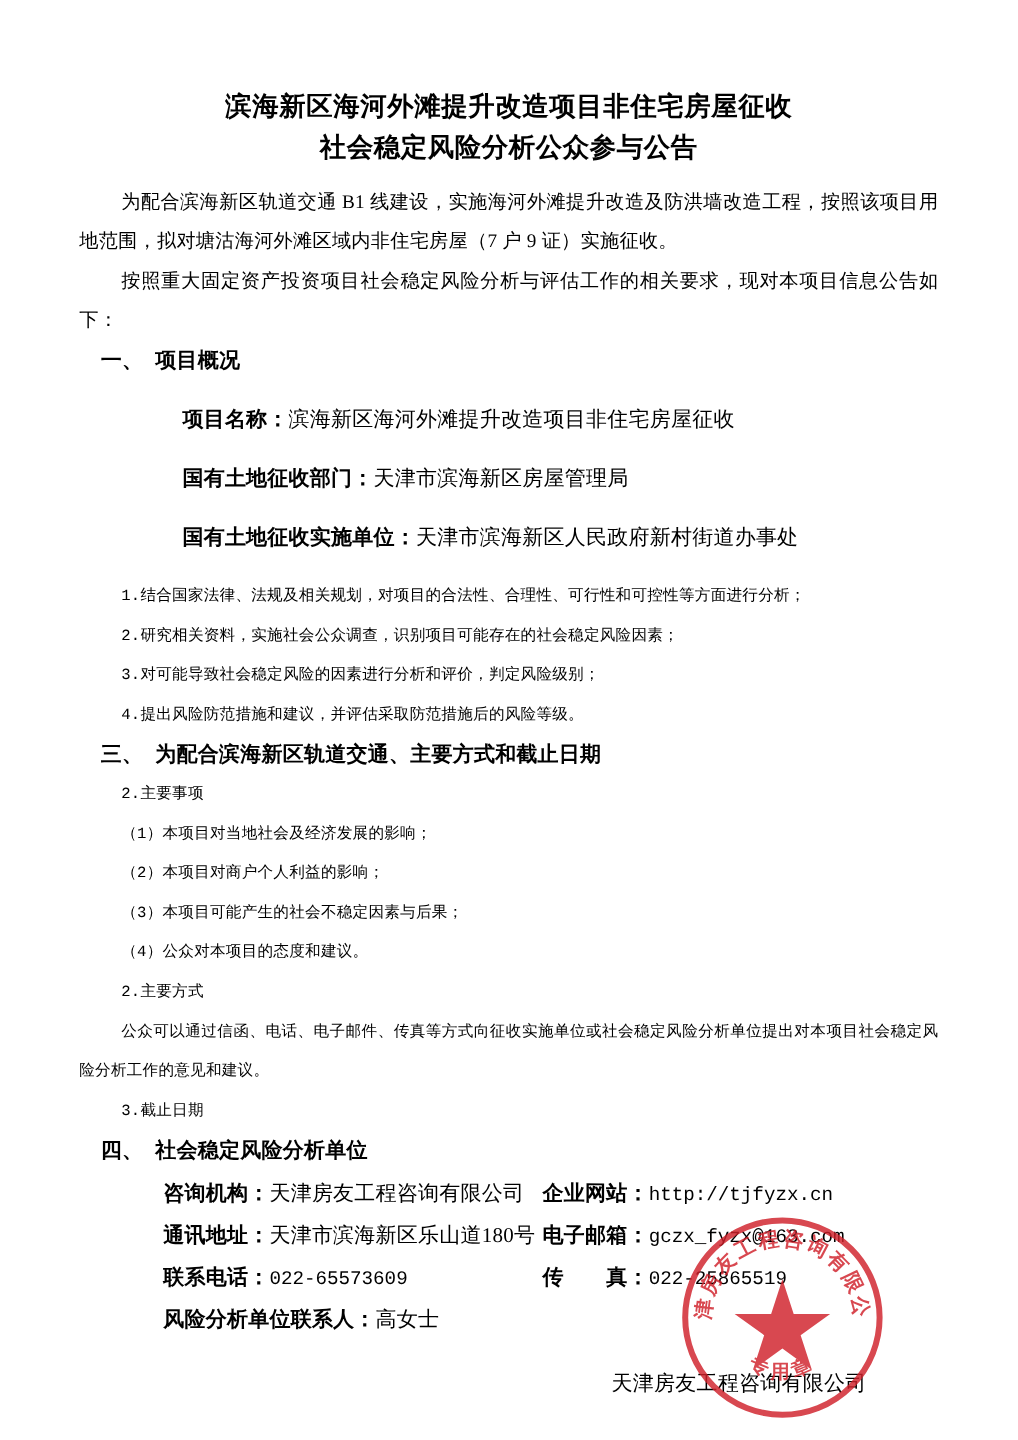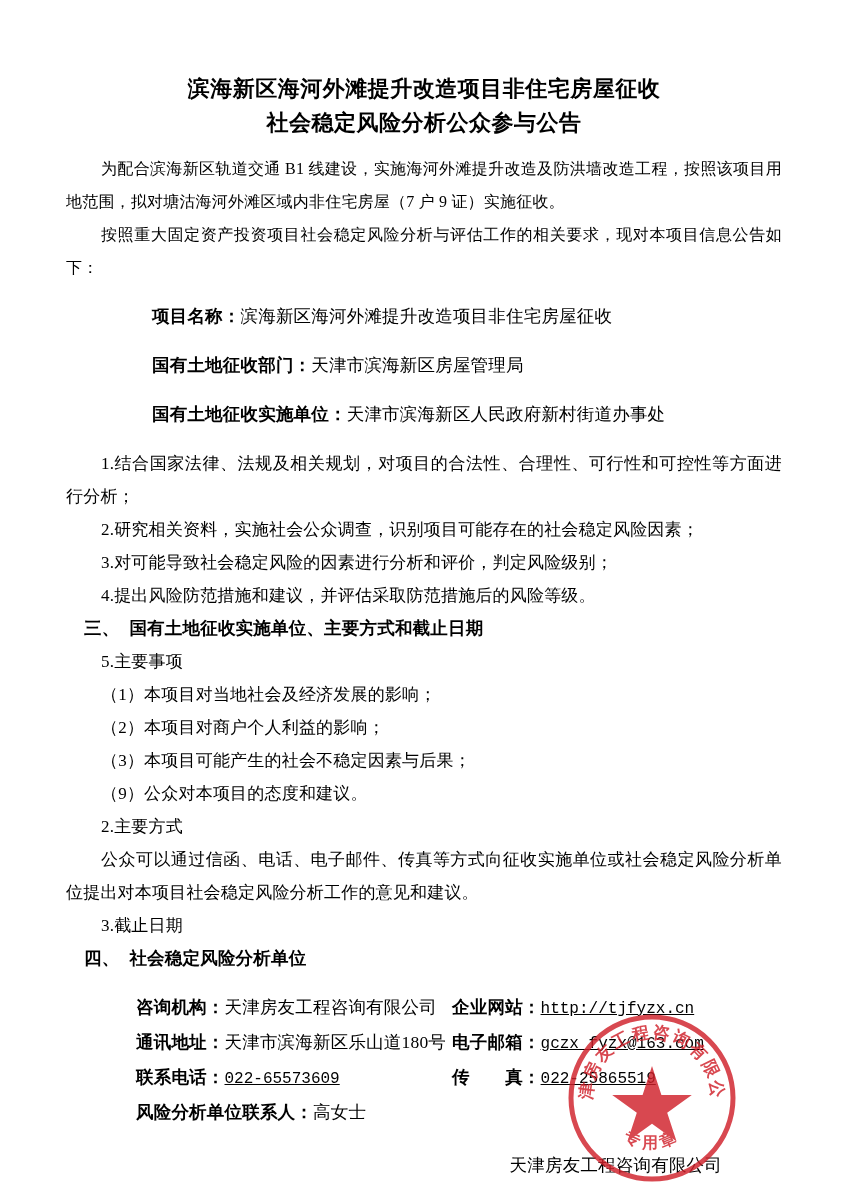--- a/index.html
+++ b/index.html
@@ -64,32 +64,33 @@
     font-size: 17.5px;
     line-height: 33px;
     margin: 16px;
     padding-left: 70px;
     letter-spacing: 0.2px;
   }
   .sub-line b {
     font-weight: bold;
   }
   .list-line {
-    font-size: 17px;
+    font-size: 13px;
     line-height: 33px;
     margin: 0;
     text-indent: 35px;
     text-align: justify;
     text-justify: inter-ideograph;
     letter-spacing: 0.2px;
+    font-family: Liberation Mono, monospace;
   }
   .contact-table {
     width: 100%;
     border-collapse: collapse;
-    margin-top: 16px;
+    margin-top: 3px;
   }
   .contact-table td {
     font-size: 17.5px;
     line-height: 33px;
     vertical-align: top;
     padding: 0;
     letter-spacing: 0.2px;
   }
   .contact-table td.label-col {
     width: 260px;
@@ -102,21 +103,20 @@
     font-weight: bold;
   }
   .contact-table td.right-col {
     padding-left: 6px;
     white-space: nowrap;
   }
   .mono {
     font-family: "Liberation Mono", "DejaVu Sans Mono", monospace;
     font-size: 16px;
     letter-spacing: 0px;
-    text-decoration: underline;
   }
   .signature {
     margin-top: 18px;
     text-align: right;
     padding-right: 60px;
   }
   .signature div {
     font-size: 17.5px;
     line-height: 36px;
     letter-spacing: 0.2px;
@@ -143,43 +143,46 @@
   <div class="content">
 
     <div class="doc-title">
       <span class="line">滨海新区海河外滩提升改造项目非住宅房屋征收</span>
       <span class="line">社会稳定风险分析公众参与公告</span>
     </div>
 
     <p class="body-text indent2">为配合滨海新区轨道交通 B1 线建设，实施海河外滩提升改造及防洪墙改造工程，按照该项目用地范围，拟对塘沽海河外滩区域内非住宅房屋（7 户 9 证）实施征收。</p>
     <p class="body-text indent2">按照重大固定资产投资项目社会稳定风险分析与评估工作的相关要求，现对本项目信息公告如下：</p>
 
+    <p class="section-head">
+      <span class="num">一、</span><span>项目概况</span>
+    </p>
     <p class="sub-line">
       <b>项目名称：</b><span>滨海新区海河外滩提升改造项目非住宅房屋征收</span>
     </p>
     <p class="sub-line">
       <b>国有土地征收部门：</b><span>天津市滨海新区房屋管理局</span>
     </p>
     <p class="sub-line">
       <b>国有土地征收实施单位：</b><span>天津市滨海新区人民政府新村街道办事处</span>
     </p>
 
     <p class="list-line">1.结合国家法律、法规及相关规划，对项目的合法性、合理性、可行性和可控性等方面进行分析；</p>
     <p class="list-line">2.研究相关资料，实施社会公众调查，识别项目可能存在的社会稳定风险因素；</p>
     <p class="list-line">3.对可能导致社会稳定风险的因素进行分析和评价，判定风险级别；</p>
     <p class="list-line">4.提出风险防范措施和建议，并评估采取防范措施后的风险等级。</p>
 
     <p class="section-head">
-      <span class="num">三、</span><span>国有土地征收实施单位、主要方式和截止日期</span>
-    </p>
-    <p class="list-line">5.主要事项</p>
+      <span class="num">三、</span><span>为配合滨海新区轨道交通、主要方式和截止日期</span>
+    </p>
+    <p class="list-line">2.主要事项</p>
     <p class="list-line">（1）本项目对当地社会及经济发展的影响；</p>
     <p class="list-line">（2）本项目对商户个人利益的影响；</p>
     <p class="list-line">（3）本项目可能产生的社会不稳定因素与后果；</p>
-    <p class="list-line">（9）公众对本项目的态度和建议。</p>
+    <p class="list-line">（4）公众对本项目的态度和建议。</p>
     <p class="list-line">2.主要方式</p>
     <p class="list-line">公众可以通过信函、电话、电子邮件、传真等方式向征收实施单位或社会稳定风险分析单位提出对本项目社会稳定风险分析工作的意见和建议。</p>
     <p class="list-line">3.截止日期</p>
 
     <p class="section-head">
       <span class="num">四、</span><span>社会稳定风险分析单位</span>
     </p>
 
     <table class="contact-table">
       <tbody>

